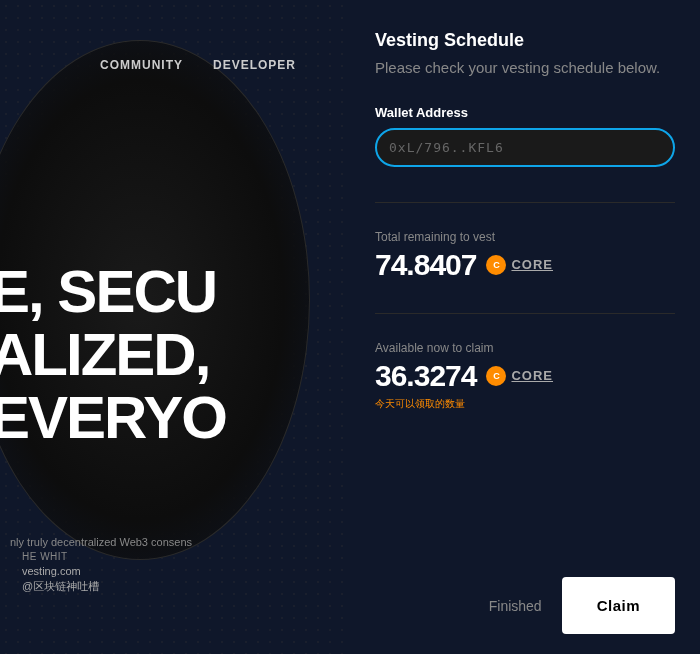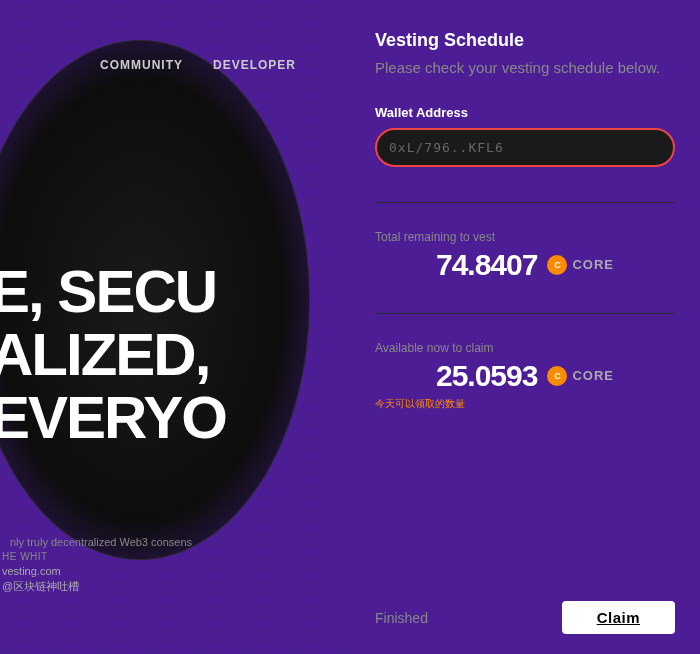--- a/index.html
+++ b/index.html
@@ -11,21 +11,21 @@
       font-family: -apple-system, BlinkMacSystemFont, 'Segoe UI', sans-serif;
       display: flex;
       flex-direction: row;
       background: #0a0a0a;
     }
 
     
     .left-panel {
       width: 350px;
       height: 654px;
-      background: #4c1d95;
+      background: #0f172a;
       position: relative;
       overflow: hidden;
     }
 
     .left-bg-circle {
       position: absolute;
       width: 340px;
       height: 520px;
       border-radius: 50%;
       background: radial-gradient(ellipse at center, #1a1a1a 0%, #0d0d0d 60%, transparent 100%);
@@ -85,21 +85,21 @@
     .sub-text {
       font-size: 11px;
       color: #888;
       max-width: 270px;
       line-height: 1.5;
     }
 
     .left-footer {
       position: absolute;
       bottom: 60px;
-      left: 2px;
+      left: 22px;
       z-index: 10;
       margin-top: 12px;
     }
 
     .footer-text {
       font-size: 10px;
       color: #888;
       letter-spacing: 0.5px;
     }
 
@@ -112,21 +112,21 @@
     .watermark {
       font-size: 11px;
       color: #aaa;
       margin-top: 2px;
     }
 
     
     .right-panel {
       width: 350px;
       height: 654px;
-      background: #4c1d95;
+      background: #0f172a;
       padding: 30px 25px 20px 25px;
       display: flex;
       flex-direction: column;
       position: relative;
     }
 
     .panel-title {
       font-size: 18px;
       font-weight: 700;
       color: #ffffff;
@@ -145,21 +145,21 @@
     }
 
     .wallet-label {
       font-size: 13px;
       font-weight: 700;
       color: #ffffff;
       margin-bottom: 8px;
     }
 
     .wallet-input-wrapper {
-      border: 2px solid #ef4444;
+      border: 2px solid #0ea5e9;
       border-radius: 30px;
       padding: 4px 12px;
       background: #1a1a1a;
     }
 
     .wallet-input {
       width: 100%;
       background: transparent;
       border: none;
       outline: none;
@@ -191,21 +191,20 @@
       font-size: 14px;
       color: #ff4444;
       margin-bottom: 4px;
     }
 
     .stat-value-row {
       display: flex;
       align-items: center;
       gap: 10px;
       margin-bottom: 4px;
-      justify-content: center;
     }
 
     .stat-value {
       font-size: 30px;
       font-weight: 700;
       color: #ffffff;
       letter-spacing: -1px;
     }
 
     .core-badge {
@@ -225,55 +224,55 @@
       font-size: 9px;
       color: white;
       font-weight: bold;
     }
 
     .core-text {
       font-size: 13px;
       font-weight: 600;
       color: #aaa;
       letter-spacing: 1px;
+      text-decoration: underline;
     }
 
     .annotation-orange {
       font-size: 10px;
       color: #ff8c00;
       margin-top: 4px;
     }
 
     .bottom-footer {
       position: absolute;
       bottom: 20px;
       left: 25px;
       right: 25px;
       display: flex;
       align-items: center;
-      justify-content: space-between;
+      justify-content: flex-end;
       gap: 20px;
     }
 
     .finished-text {
       font-size: 14px;
       color: #888;
     }
 
     .claim-button {
       background: #ffffff;
       color: #000000;
       border: none;
       border-radius: 4px;
-      padding: 8px 35px;
+      padding: 20px 35px;
       font-size: 15px;
       font-weight: 700;
       cursor: pointer;
       letter-spacing: 0.5px;
-      text-decoration: underline;
     }
   </style>
 </head>
 <body>
 
 <div class="left-panel">
   <div class="left-dots"></div>
   <div class="left-bg-circle"></div>
 
   <div class="left-nav">
@@ -320,21 +319,21 @@
         <span class="core-text">CORE</span>
       </div>
     </div>
   </div>
 
   <hr class="divider">
 
   <div class="stat-section">
     <div class="stat-label">Available now to claim</div>
     <div class="stat-value-row">
-      <div class="stat-value">25.0593</div>
+      <div class="stat-value">36.3274</div>
       <div class="core-badge">
         <div class="core-icon">C</div>
         <span class="core-text">CORE</span>
       </div>
     </div>
     <div class="annotation-orange">今天可以领取的数量</div>
   </div>
 
   <div class="bottom-footer">
     <span class="finished-text">Finished</span>

